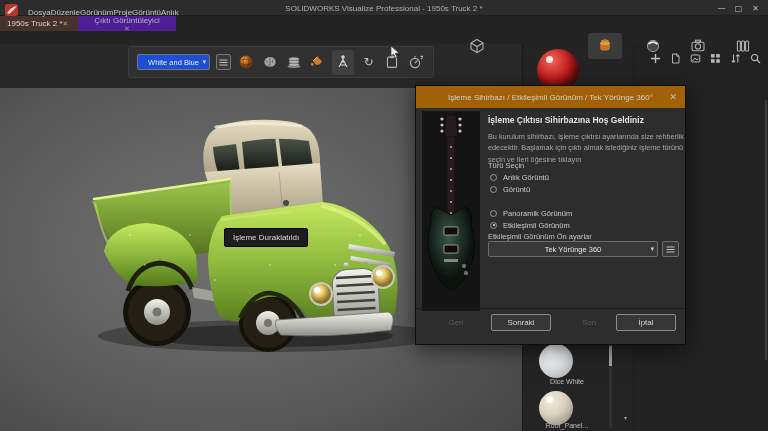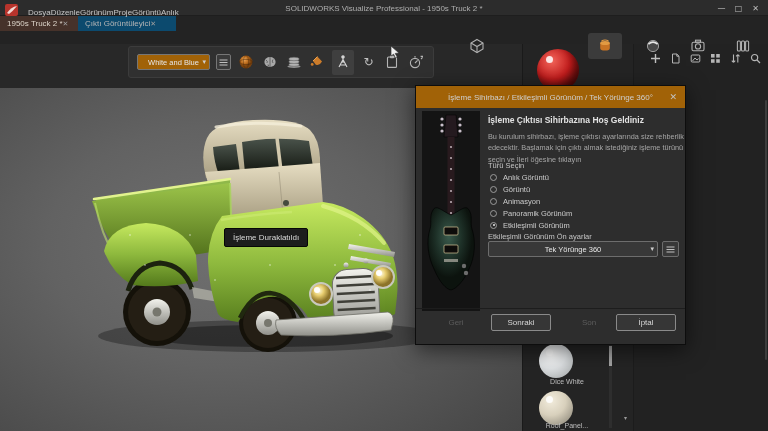--- a/index.html
+++ b/index.html
@@ -13,28 +13,28 @@
   .menu span { font-size:8px; color:#c6c6c6; cursor:default; }
   .app-title { position:absolute; left:0; right:0; top:0; height:16px; display:flex; align-items:center; justify-content:center; font-size:8px; color:#aeaeae; pointer-events:none; }
   .winctl { position:absolute; right:4px; top:0; height:16px; display:flex; align-items:center; }
   .winctl span { width:17px; height:14px; display:flex; align-items:center; justify-content:center; font-size:8px; color:#bdbdbd; font-family:"DejaVu Sans",sans-serif; }
 
   
   .tabrow { position:absolute; left:0; top:16px; width:768px; height:28px; background:#232323; z-index:29; }
   .doctab { position:absolute; top:0; height:15px; display:flex; align-items:center; padding:0 7px; font-size:8px; }
   .doctab .x { font-size:7px; color:#9f9f9f; font-family:"DejaVu Sans",sans-serif; }
   .tab-active { left:0; width:78px; background:#46322a; color:#ddd5ca; }
-  .tab-idle { left:78px; width:98px; background:#0c4a6e; color:#b5b5b5; }
+  .tab-idle { left:78px; width:98px; background:#4c1d95; color:#b5b5b5;flex-direction:column; }
   .ptab { position:absolute; top:21px; width:18px; height:18px; display:flex; align-items:center; justify-content:center; }
   .ptab-sel { position:absolute; left:588px; top:17px; width:34px; height:26px; background:#3b3b3b; border-radius:3px; display:flex; align-items:center; justify-content:center; }
 
   
   .toolstrip { position:absolute; left:0; top:44px; width:522px; height:44px; background:#282828; }
   .toolgroup { position:absolute; left:128px; top:2px; width:306px; height:32px; background:#303030; border:1px solid #3c3c3c; border-radius:3px; display:flex; align-items:center; padding:0 8px; gap:6px; }
-  .dd { height:16px; background:#a16207; border:1px solid #767676; border-radius:2px; display:flex; align-items:center; justify-content:center; position:relative; color:#e6e6e6; font-size:7.5px; }
+  .dd { height:16px; background:#1d4ed8; border:1px solid #767676; border-radius:2px; display:flex; align-items:center; justify-content:center; position:relative; color:#e6e6e6; font-size:7.5px; }
   .dd .caret { position:absolute; right:3px; font-size:7px; color:#cfcfcf; font-family:"DejaVu Sans",sans-serif; }
   .dd-preset { width:78px; }
   .sqbtn { width:16px; height:16px; background:#3a3a3a; border:1px solid #767676; border-radius:2px; display:flex; align-items:center; justify-content:center; }
   .ticon { width:19px; height:19px; display:flex; align-items:center; justify-content:center; }
   .ticon-sel { width:23px; height:25px; background:#3f3f3f; border-radius:2px; }
   .char-icon { font-size:12px; color:#c0c0c0; font-family:"DejaVu Sans",sans-serif; line-height:1; }
   .cursor-arrow { position:absolute; left:390px; top:44px; z-index:5; }
 
   
   .viewport { position:absolute; left:0; top:88px; width:522px; height:343px; overflow:hidden;
@@ -434,24 +434,20 @@
   <div class="dlg-typelabel">Türü Seçin</div>
 
   <div class="radio-row" style="top:97px;">
     <span class="radio"></span>
     <span class="radio-label">Görüntü</span>
   </div>
   <div class="radio-row" style="top:85px;">
     <span class="radio"></span>
     <span class="radio-label">Anlık Görüntü</span>
   </div>
-  <div class="radio-row" style="top:109px;">
-    <span class="radio"></span>
-    <span class="radio-label">Animasyon</span>
-  </div>
   <div class="radio-row" style="top:121px;">
     <span class="radio"></span>
     <span class="radio-label">Panoramik Görünüm</span>
   </div>
   <div class="radio-row" style="top:133px;">
     <span class="radio sel"></span>
     <span class="radio-label">Etkileşimli Görünüm</span>
   </div>
 
   <div class="dlg-presetlabel">Etkileşimli Görünüm Ön ayarlar</div>

